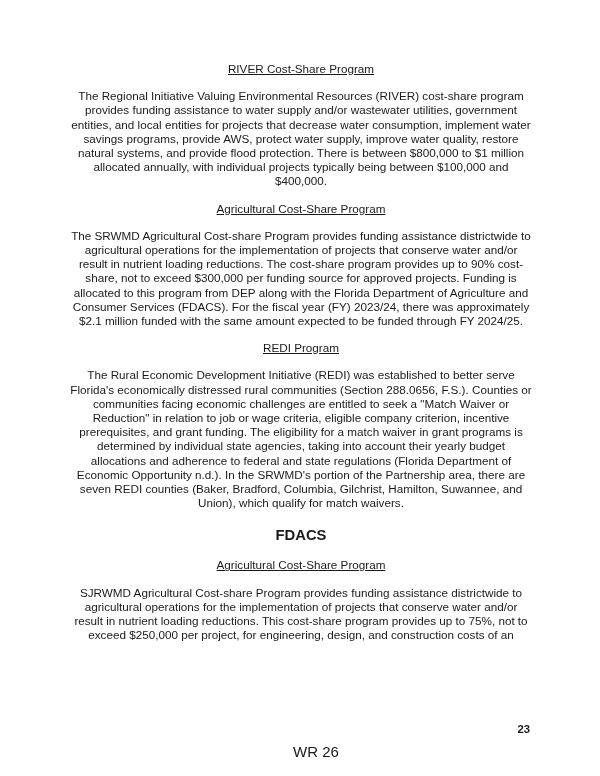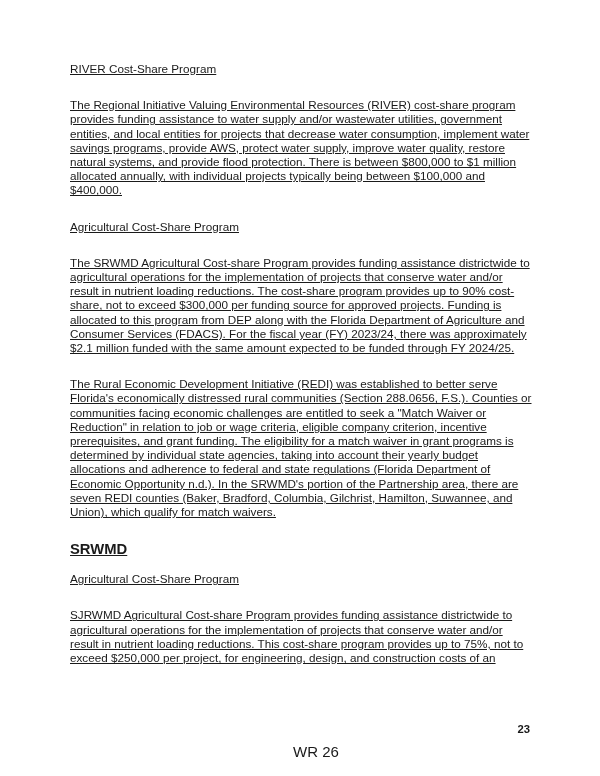--- a/index.html
+++ b/index.html
@@ -16,40 +16,39 @@
     color: #1a1a1a;
     overflow: hidden;
   }
   .content {
     position: absolute;
     left: 70px;
     top: 62px;
     width: 462px;
     font-size: 11.7px;
     line-height: 14.2px;
-    text-align: left;
-    text-decoration: underline;
+    text-align: center;
   }
   .content .sec:first-child .h-underline {
     margin-top: 0;
   }
   .h-underline {
     font-size: 11.7px;
     font-weight: normal;
     text-decoration: underline;
     margin: 13px 0;
   }
   .h-major {
     font-size: 14.8px;
     font-weight: bold;
     margin: 17px 0 14px 0;
     line-height: 17px;
   }
   .body-para {
-    margin: 22px 0;
+    margin: 13px 0;
   }
   .page-number {
     position: absolute;
     top: 723px;
     right: 70px;
     font-size: 11.3px;
     line-height: 13px;
     font-weight: bold;
   }
   .footer-label {
@@ -72,25 +71,26 @@
       <div class="h-underline">RIVER Cost-Share Program</div>
       <div class="body-para">The Regional Initiative Valuing Environmental Resources (RIVER) cost-share program provides funding assistance to water supply and/or wastewater utilities, government entities, and local entities for projects that decrease water consumption, implement water savings programs, provide AWS, protect water supply, improve water quality, restore natural systems, and provide flood protection. There is between $800,000 to $1 million allocated annually, with individual projects typically being between $100,000 and $400,000.</div>
     </div>
 
     <div class="sec">
       <div class="h-underline">Agricultural Cost-Share Program</div>
       <div class="body-para">The SRWMD Agricultural Cost-share Program provides funding assistance districtwide to agricultural operations for the implementation of projects that conserve water and/or result in nutrient loading reductions. The cost-share program provides up to 90% cost-share, not to exceed $300,000 per funding source for approved projects. Funding is allocated to this program from DEP along with the Florida Department of Agriculture and Consumer Services (FDACS). For the fiscal year (FY) 2023/24, there was approximately $2.1 million funded with the same amount expected to be funded through FY 2024/25.</div>
     </div>
 
     <div class="sec">
+      <div class="h-underline">REDI Program</div>
       <div class="body-para">The Rural Economic Development Initiative (REDI) was established to better serve Florida's economically distressed rural communities (Section 288.0656, F.S.). Counties or communities facing economic challenges are entitled to seek a "Match Waiver or Reduction" in relation to job or wage criteria, eligible company criterion, incentive prerequisites, and grant funding. The eligibility for a match waiver in grant programs is determined by individual state agencies, taking into account their yearly budget allocations and adherence to federal and state regulations (Florida Department of Economic Opportunity n.d.). In the SRWMD's portion of the Partnership area, there are seven REDI counties (Baker, Bradford, Columbia, Gilchrist, Hamilton, Suwannee, and Union), which qualify for match waivers.</div>
     </div>
 
     <div class="sec">
-      <div class="h-major">SRWMD</div>
+      <div class="h-major">FDACS</div>
     </div>
 
     <div class="sec">
       <div class="h-underline">Agricultural Cost-Share Program</div>
       <div class="body-para">SJRWMD Agricultural Cost-share Program provides funding assistance districtwide to agricultural operations for the implementation of projects that conserve water and/or result in nutrient loading reductions. This cost-share program provides up to 75%, not to exceed $250,000 per project, for engineering, design, and construction costs of an</div>
     </div>
 
   </div>
 
   <div class="page-number">23</div>

